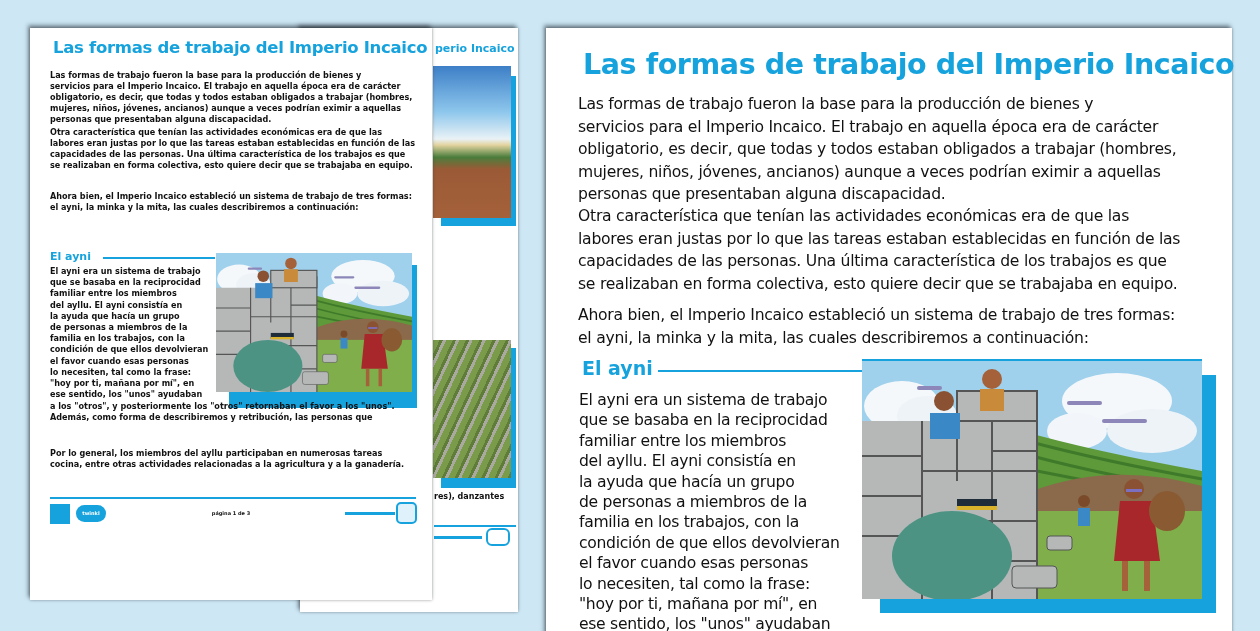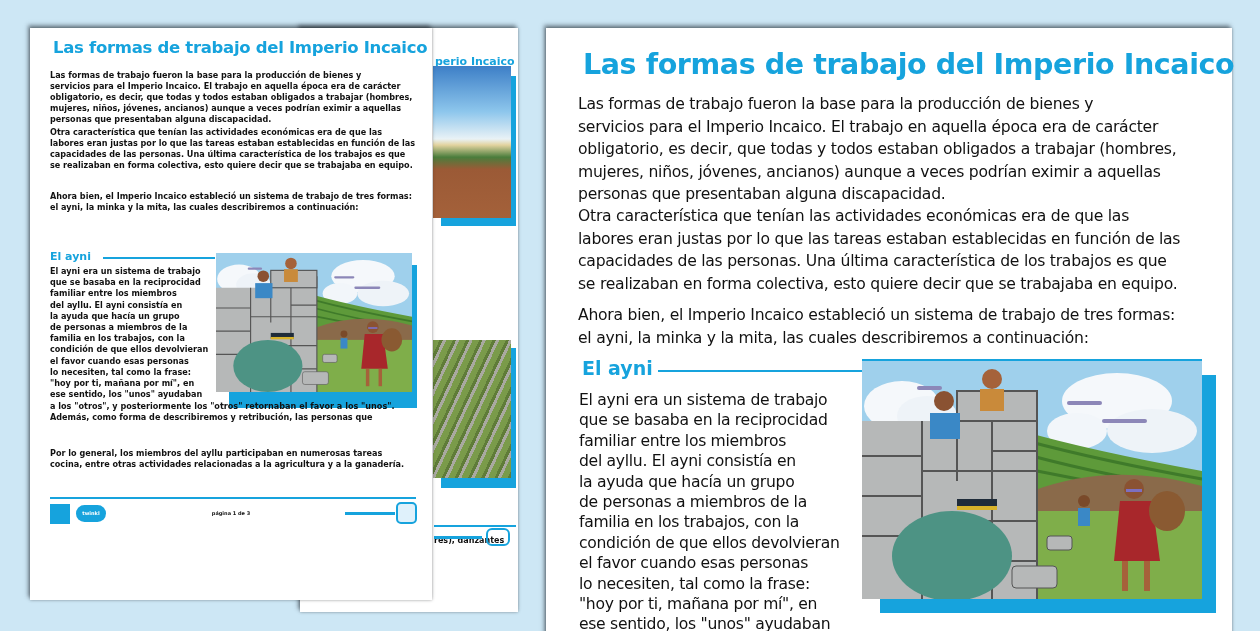--- a/index.html
+++ b/index.html
@@ -3,29 +3,29 @@
 <meta charset="utf-8">
 <style>
   * { box-sizing: border-box; margin: 0; padding: 0; }
   html, body { width: 1260px; height: 631px; overflow: hidden; }
   body { background: #cde7f5; position: relative; font-family: "DejaVu Sans", sans-serif; }
 
   .page { position: absolute; background: #fff; box-shadow: 0 0 3px rgba(0,0,0,0.35), -2px -3px 4px rgba(40,50,60,0.5); }
 
   
   #page-back { left: 300px; top: 28px; width: 218px; height: 584px; }
-  #page-back .p2-title { position:absolute; left: 135px; top: 14px; font: bold 11px "DejaVu Sans", sans-serif; color:#16a3dd; white-space:nowrap;margin-top:13px; }
+  #page-back .p2-title { position:absolute; left: 135px; top: 14px; font: bold 11px "DejaVu Sans", sans-serif; color:#16a3dd; white-space:nowrap; }
   #page-back .p2-img1 { position:absolute; left:133px; top:38px; width:78px; height:152px;
      background: linear-gradient(180deg,#3d7fc7 0%,#8dc6ec 30%,#e9f2f6 48%,#e3d39f 52%,#4a7d3c 60%,#9b5a36 68%,#a4613a 100%); }
   #page-back .p2-img1-shadow { position:absolute; left:141px; top:48px; width:75px; height:150px; background:#16a3dd; }
   #page-back .p2-text { position:absolute; left:134px; top:200px; width:82px; font: bold 8px "DejaVu Sans", sans-serif; color:#111; line-height: 12px; white-space: nowrap; overflow:hidden; }
   #page-back .p2-img2 { position:absolute; left:133px; top:312px; width:78px; height:138px;
      background: repeating-linear-gradient(115deg,#7a9b4a 0 6px,#5f7c38 6px 9px,#a9a9a0 9px 12px); }
   #page-back .p2-img2-shadow { position:absolute; left:141px; top:320px; width:75px; height:140px; background:#16a3dd; }
-  #page-back .p2-caption { position:absolute; left:134px; top:464px; font: bold 8px "DejaVu Sans", sans-serif; color:#111; white-space:nowrap;margin-top:44px; }
+  #page-back .p2-caption { position:absolute; left:134px; top:464px; font: bold 8px "DejaVu Sans", sans-serif; color:#111; white-space:nowrap; }
   #page-back .p2-footer-line { position:absolute; left:134px; top:497px; width:82px; height:2px; background:#16a3dd; }
   #page-back .p2-footer-url { position:absolute; left:134px; top:508px; width:48px; height:3px; background:#16a3dd; }
   #page-back .p2-logo { position:absolute; left:186px; top:500px; width:24px; height:18px; border:2px solid #16a3dd; border-radius: 6px; }
 
   
   #page-front { left: 30px; top: 28px; width: 402px; height: 572px; }
   .tf-title { position:absolute; left:23px; top:10px; font: bold 16.5px "DejaVu Sans", sans-serif; color:#16a3dd; white-space:nowrap; letter-spacing:-0.3px; }
   .tf-para { position:absolute; left:20px; width:370px; font: bold 8.1px "DejaVu Sans", sans-serif; color:#111; line-height: 11px; }
   .tf-sub { position:absolute; left:20px; top:222px; font: bold 11px "DejaVu Sans", sans-serif; color:#16a3dd; }
   .tf-sub-line { position:absolute; left:73px; top:229px; width:112px; height:2px; background:#16a3dd; }

